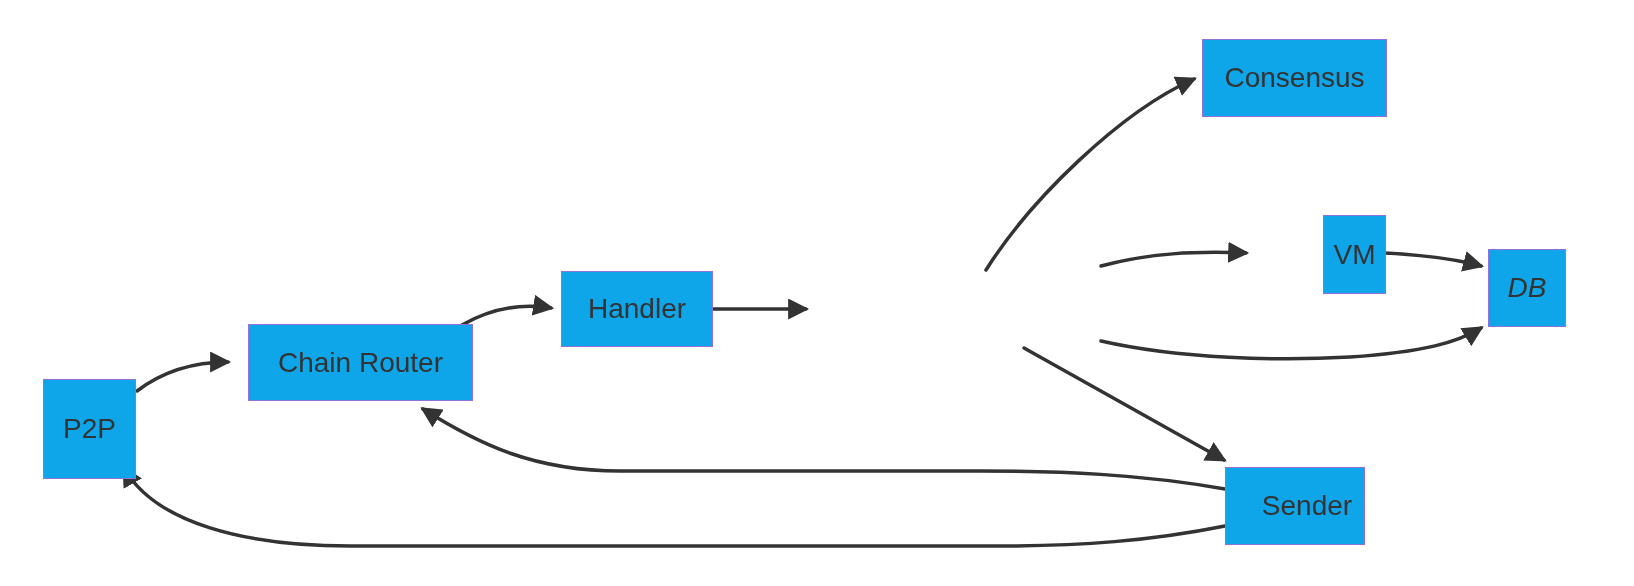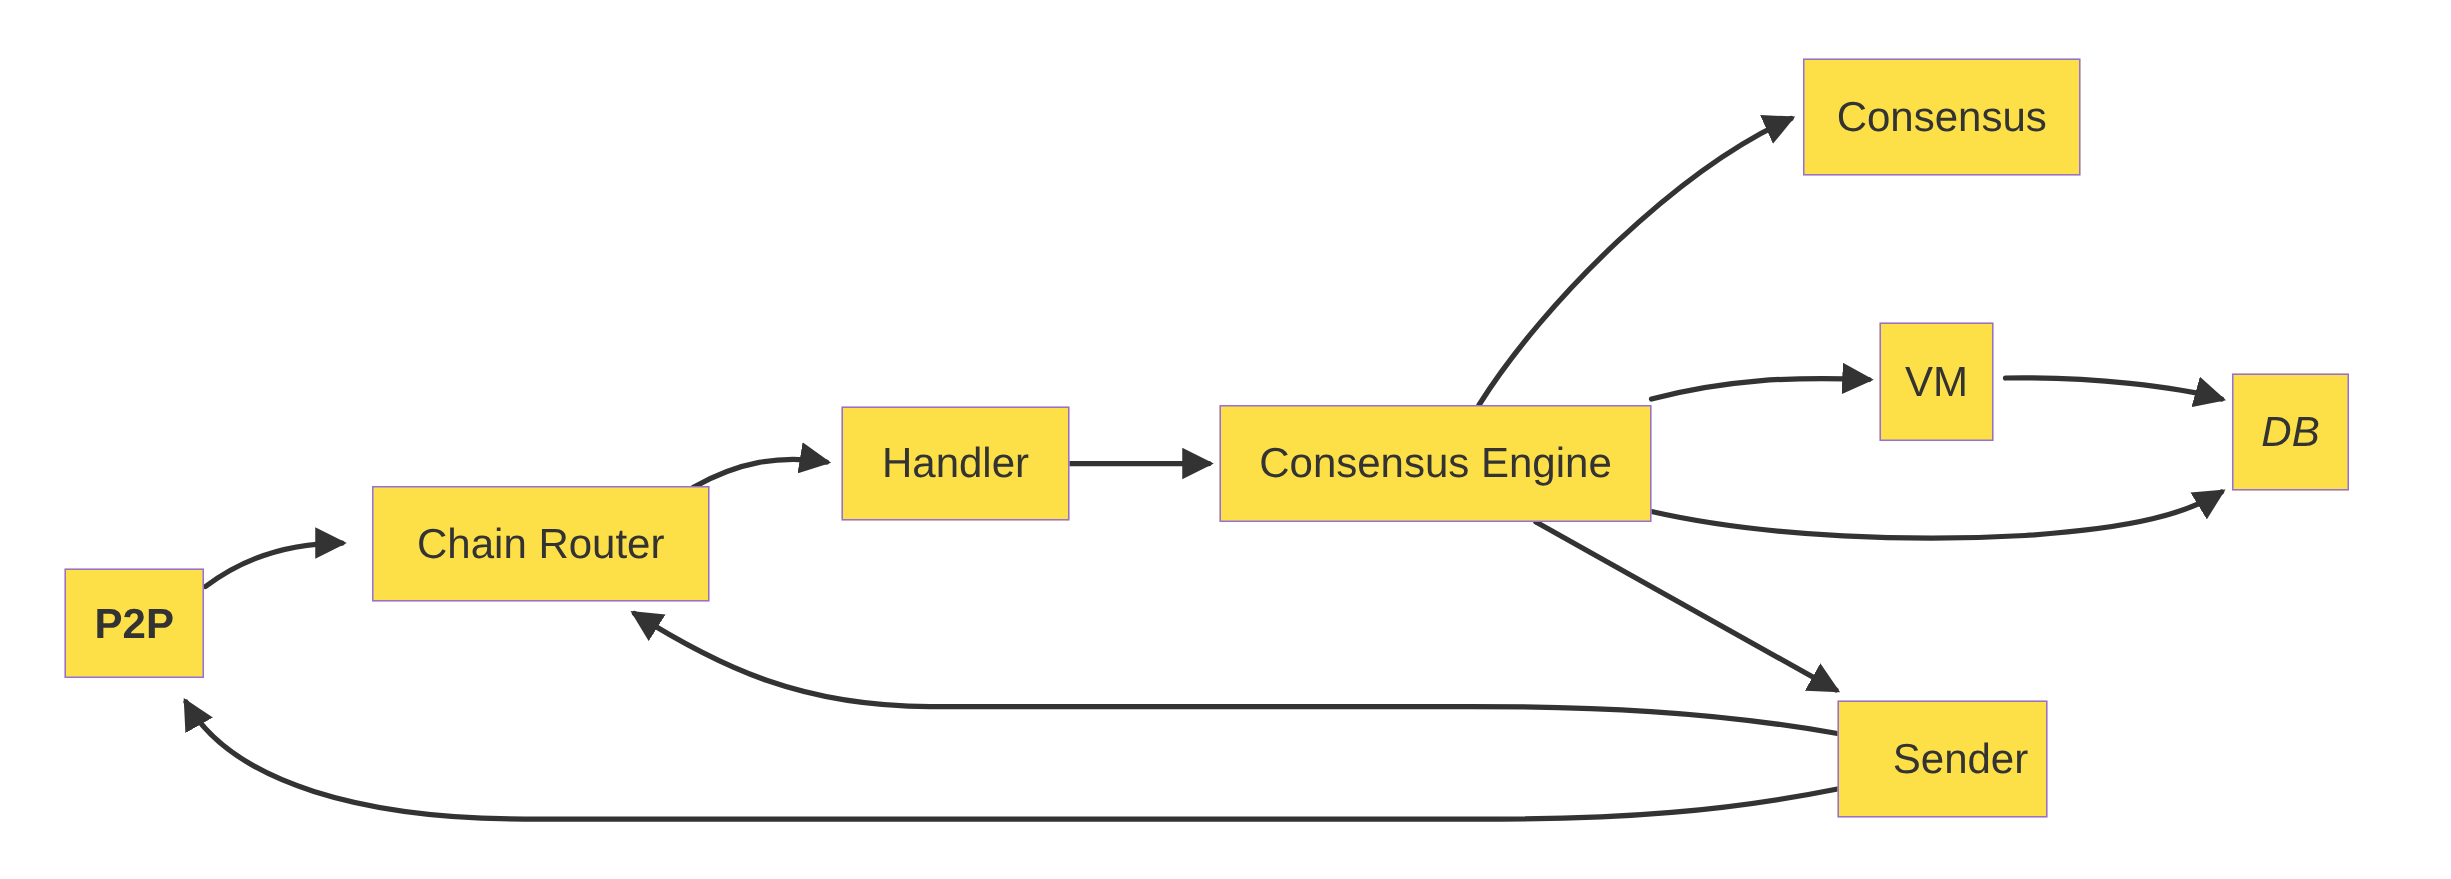--- a/index.html
+++ b/index.html
@@ -24,21 +24,21 @@
   }
   .edge-layer path.edge {
     fill: none;
     stroke: #333333;
     stroke-width: 3.5;
     stroke-linecap: round;
   }
   .node {
     position: absolute;
     box-sizing: border-box;
-    background: #fde047;
+    background: #0ea5e9;
     border: 1.6px solid #9370DB;
     color: #333333;
     font-size: 28px;
     line-height: 1;
     display: flex;
     align-items: center;
     justify-content: center;
     white-space: nowrap;
     text-align: center;
   }
@@ -69,41 +69,38 @@
 
     <path class="edge" marker-end="url(#arrow)" d="M 1101 341 C 1180 359 1280 361 1350 357 C 1425 352 1458 342 1481 328"></path>
 
     <path class="edge" marker-end="url(#arrow)" d="M 1024 348 L 1224 460"></path>
 
     <path class="edge" marker-end="url(#arrow)" d="M 1225 489 C 1140 474 1060 471 980 471 L 620 471 C 535 471 480 445 423 409"></path>
 
     <path class="edge" marker-end="url(#arrow)" d="M 1225 526 C 1150 541 1080 546 1000 546 L 350 546 C 245 546 155 523 124 468"></path>
   </svg>
 
-  <div class="node" style="left:43px; top:379px; width:93px; height:73px;font-weight:bold;">
+  <div class="node" style="left:43px; top:379px; width:93px; height:100px;">
     <span>P2P</span>
   </div>
 
   <div class="node" style="left:248px; top:324px; width:225px; height:77px;">
     <span>Chain Router</span>
   </div>
 
   <div class="node" style="left:561px; top:271px; width:152px; height:76px;">
     <span>Handler</span>
   </div>
 
-  <div class="node" style="left:813px; top:270px; width:288px; height:78px;">
-    <span>Consensus Engine</span>
-  </div>
 
   <div class="node" style="left:1202px; top:39px; width:185px; height:78px;">
     <span>Consensus</span>
   </div>
 
-  <div class="node" style="left:1253px; top:215px; width:76px; height:79px;">
+  <div class="node" style="left:1323px; top:215px; width:63px; height:79px;">
     <span>VM</span>
   </div>
 
   <div class="node" style="left:1488px; top:249px; width:78px; height:78px;font-style:italic;">
     <span>DB</span>
   </div>
 
   <div class="node" style="left:1225px; top:467px; width:140px; height:78px;padding-left:24px;">
     <span>Sender</span>
   </div>

